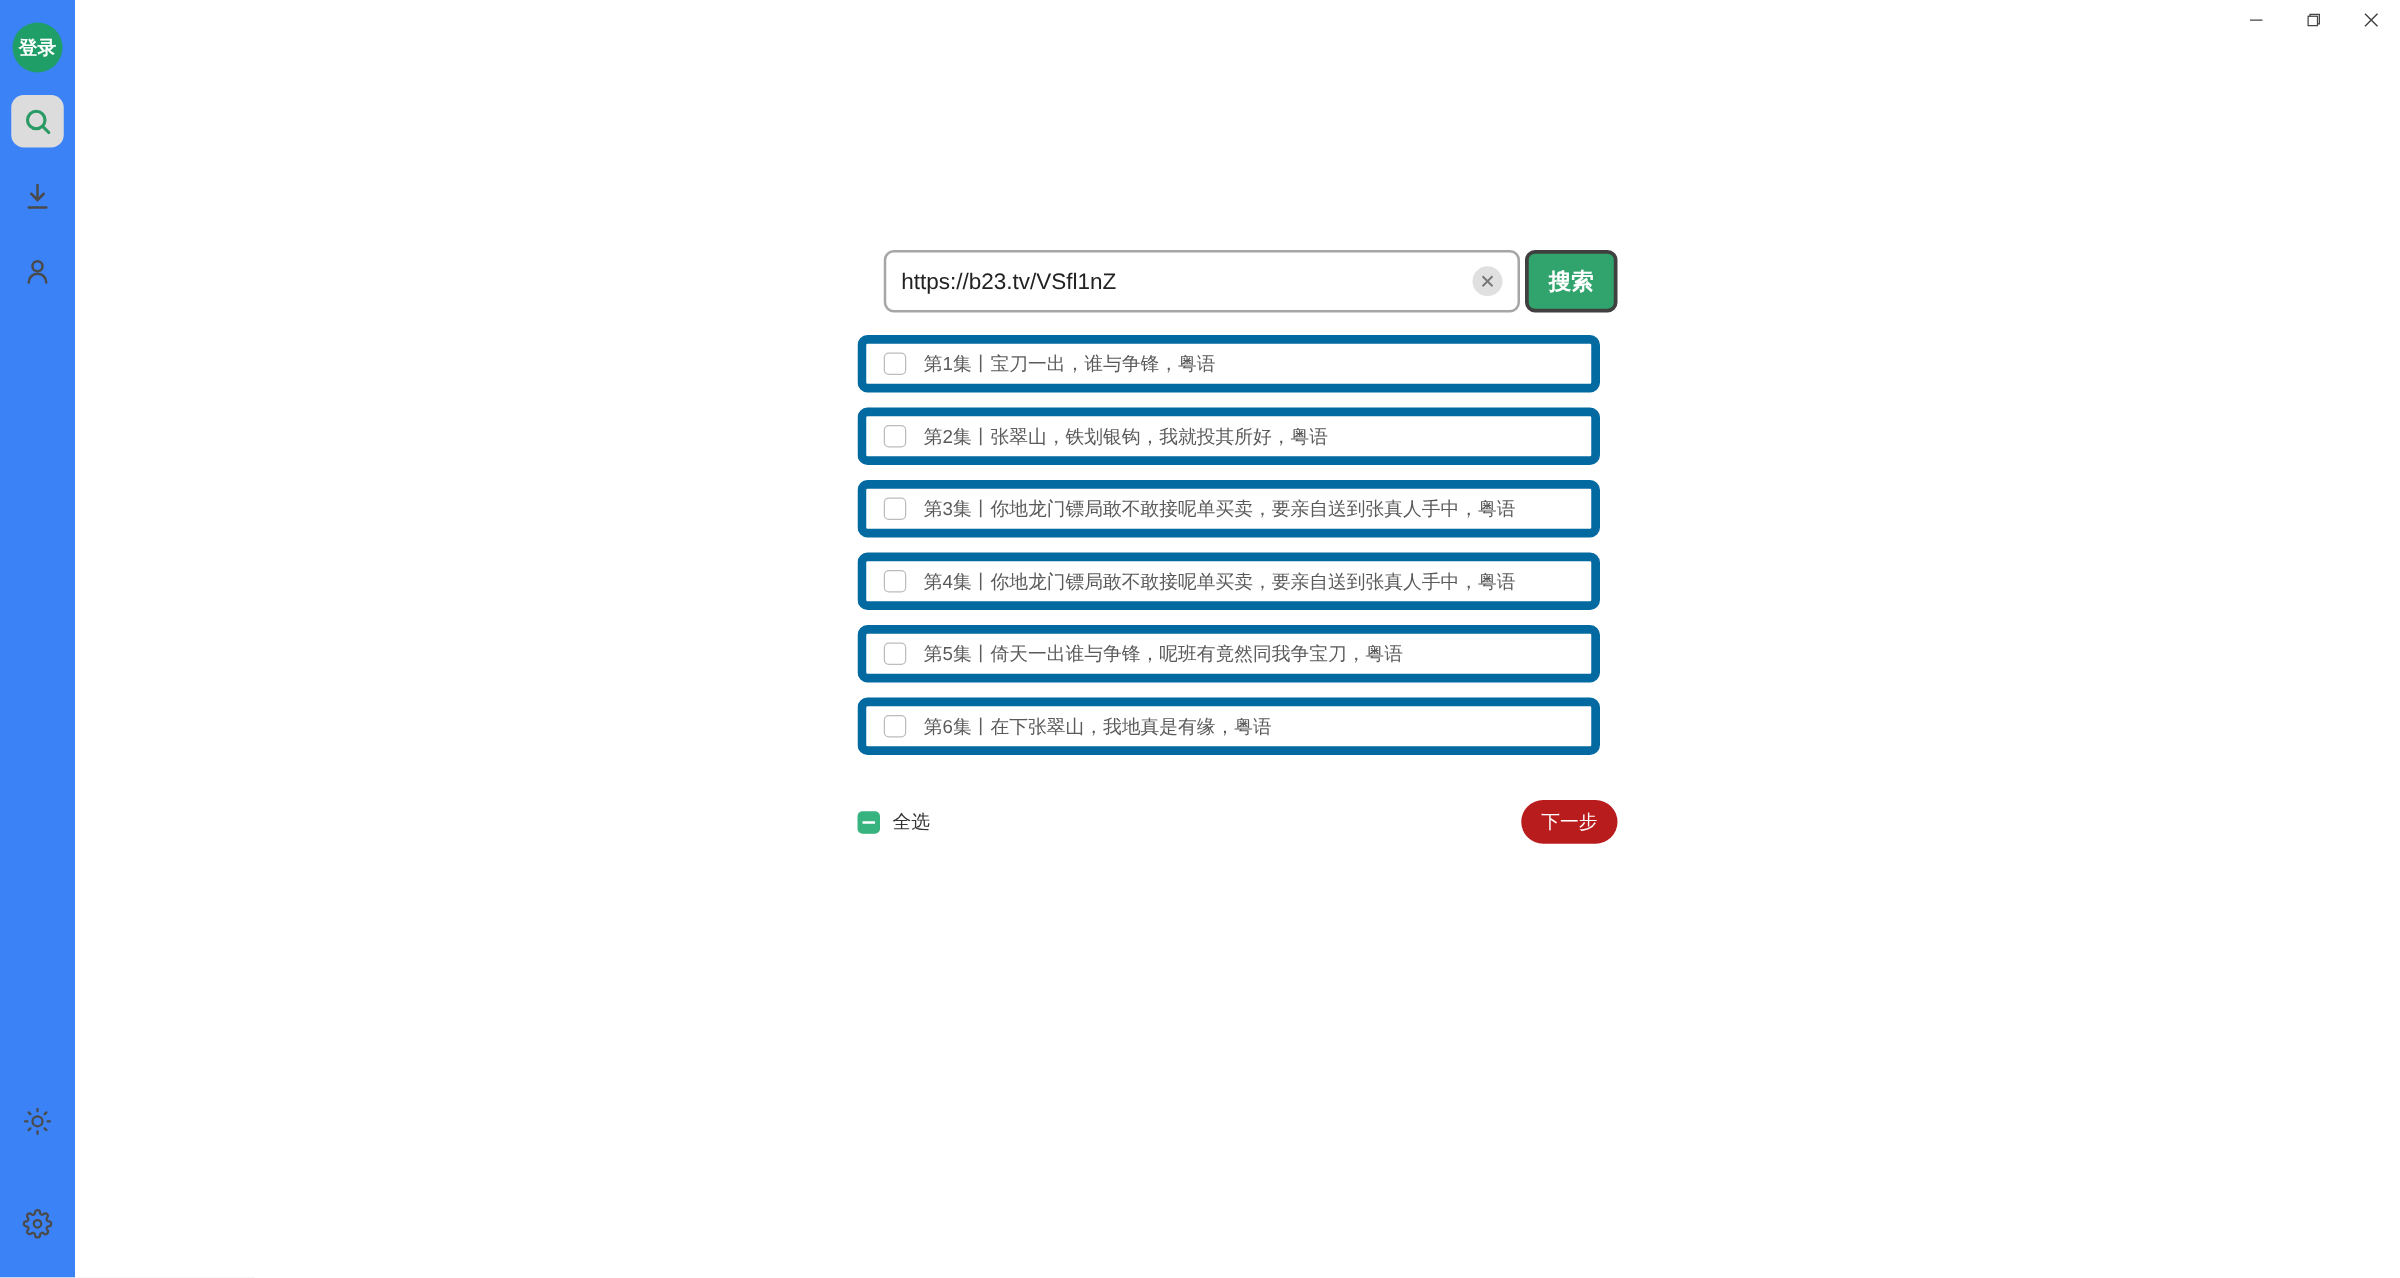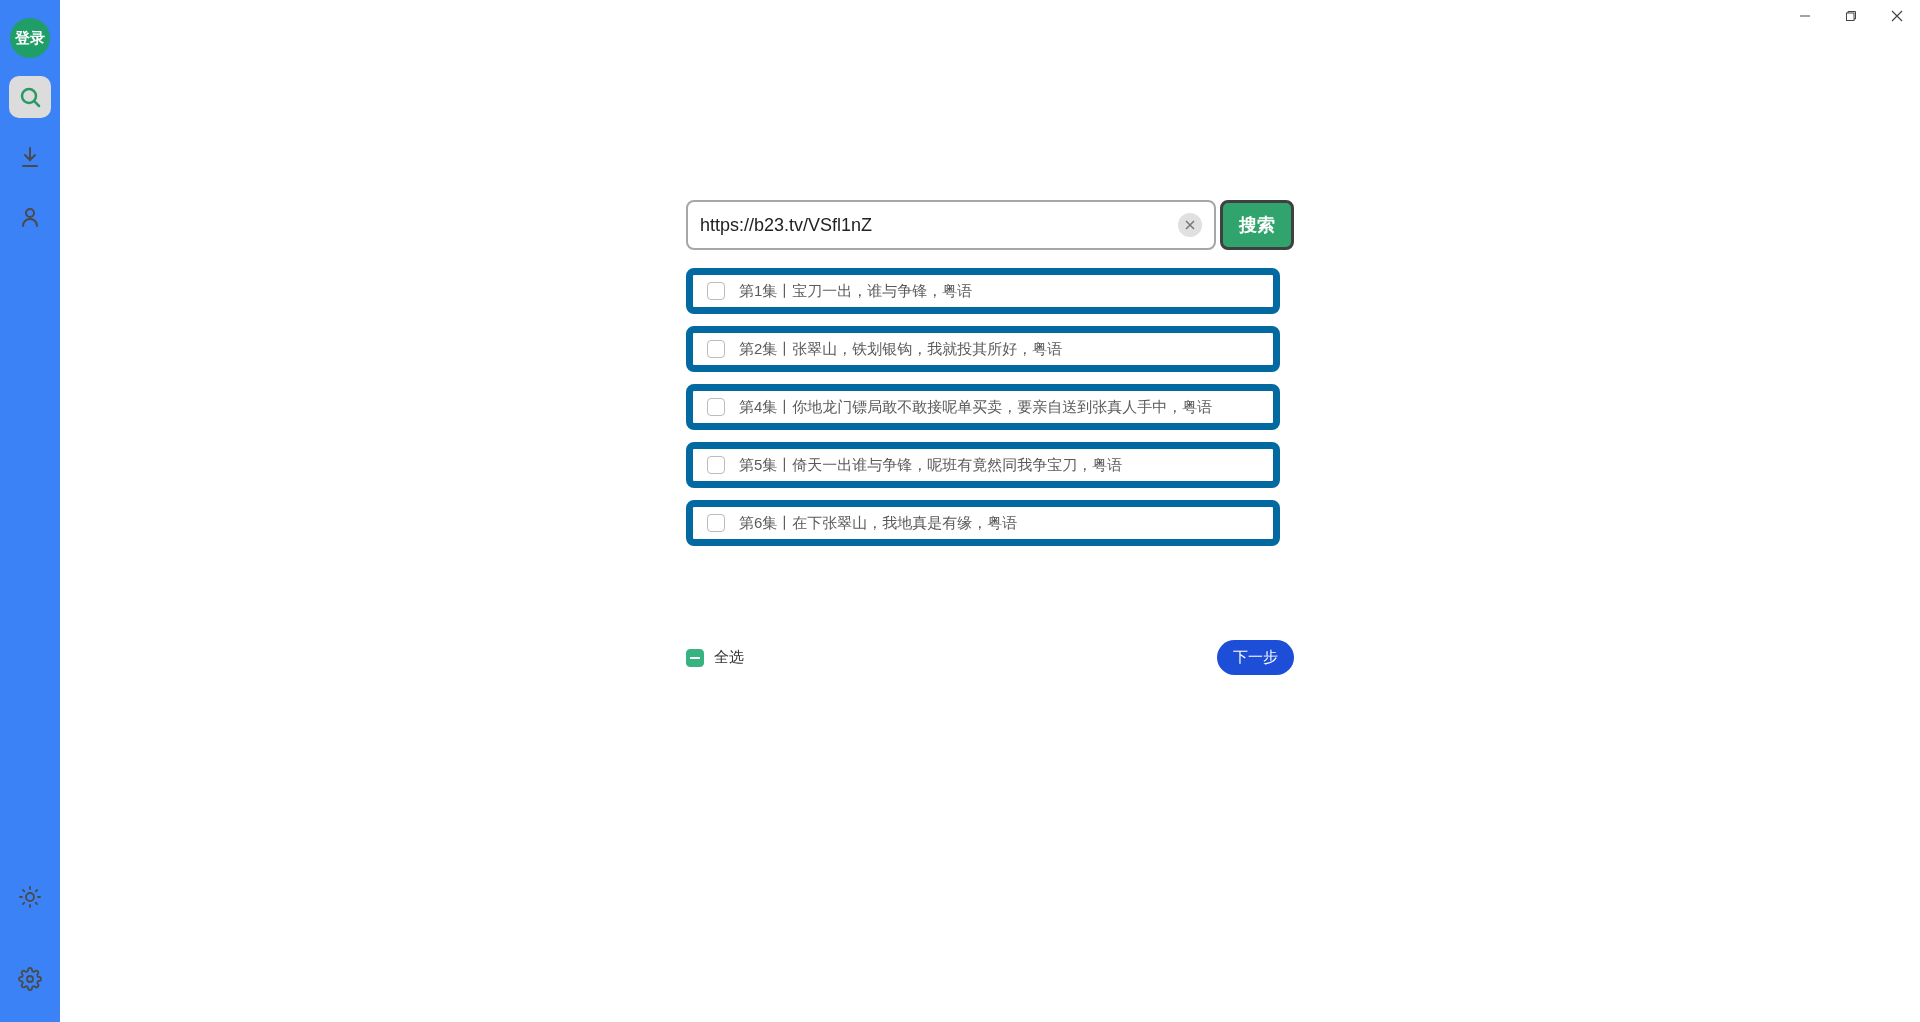--- a/index.html
+++ b/index.html
@@ -41,21 +41,21 @@
   }
   .titlebar svg { width: 12px; height: 12px; }
 
   .content {
     position: absolute;
     top: 200px; left: 50%; transform: translateX(-50%);
     width: 608px;
     display: flex; flex-direction: column;
   }
 
-  .search-row { display: flex; gap: 4px; }
+  .search-row { display: flex; gap: 4px; margin-left: 21px; }
   .search-wrap {
     flex: 1; position: relative;
     border: 2px solid #a6a6a6; border-radius: 8px;
     background: #fff;
     display: flex; align-items: center;
     height: 50px; padding: 0 12px;
   }
   .search-input {
     flex: 1; border: none; outline: none; font-size: 18px;
     color: #222; background: transparent;
@@ -105,21 +105,21 @@
   }
   .item-label { font-size: 15px; color: #5a5a5a; }
 
   .footer-row {
     margin-top: 22px;
     display: flex; align-items: center; justify-content: space-between;
   }
   .select-all { display: flex; align-items: center; font-size: 15px; color: #333; cursor: pointer; }
   .select-all .chk { margin-right: 10px; }
   .btn-next {
-    border: none; border-radius: 999px; background: #1d4ed8;
+    border: none; border-radius: 999px; background: #b91c1c;
     color: #fff; font-size: 15px; font-weight: 500;
     padding: 8px 16px; cursor: pointer;
   }
 </style>
 </head>
 <body>
 
 <div class="sidebar">
   <div class="avatar">
     <span>登录</span>
@@ -197,20 +197,24 @@
           <div class="list-item">
             <span class="chk"></span>
             <span class="item-label">第1集丨宝刀一出，谁与争锋，粤语</span>
           </div>
           <div class="list-item">
             <span class="chk"></span>
             <span class="item-label">第2集丨张翠山，铁划银钩，我就投其所好，粤语</span>
           </div>
           <div class="list-item">
             <span class="chk"></span>
+            <span class="item-label">第3集丨你地龙门镖局敢不敢接呢单买卖，要亲自送到张真人手中，粤语</span>
+          </div>
+          <div class="list-item">
+            <span class="chk"></span>
             <span class="item-label">第4集丨你地龙门镖局敢不敢接呢单买卖，要亲自送到张真人手中，粤语</span>
           </div>
           <div class="list-item">
             <span class="chk"></span>
             <span class="item-label">第5集丨倚天一出谁与争锋，呢班有竟然同我争宝刀，粤语</span>
           </div>
           <div class="list-item">
             <span class="chk"></span>
             <span class="item-label">第6集丨在下张翠山，我地真是有缘，粤语</span>
           </div>

